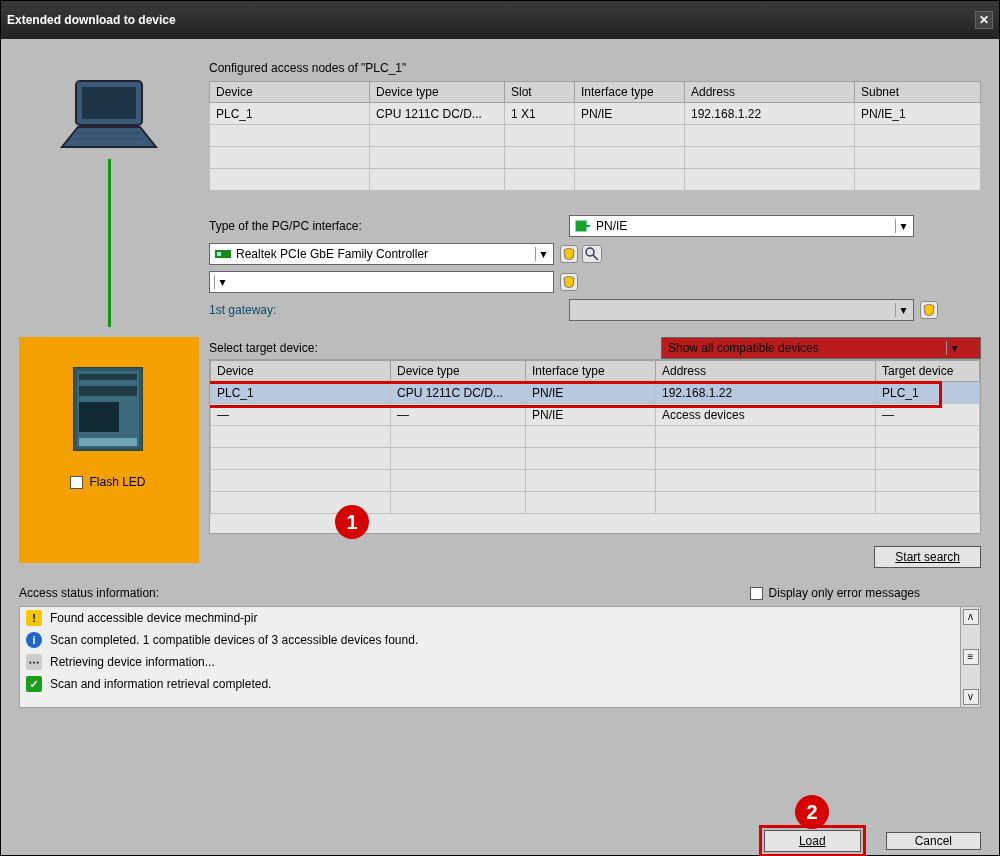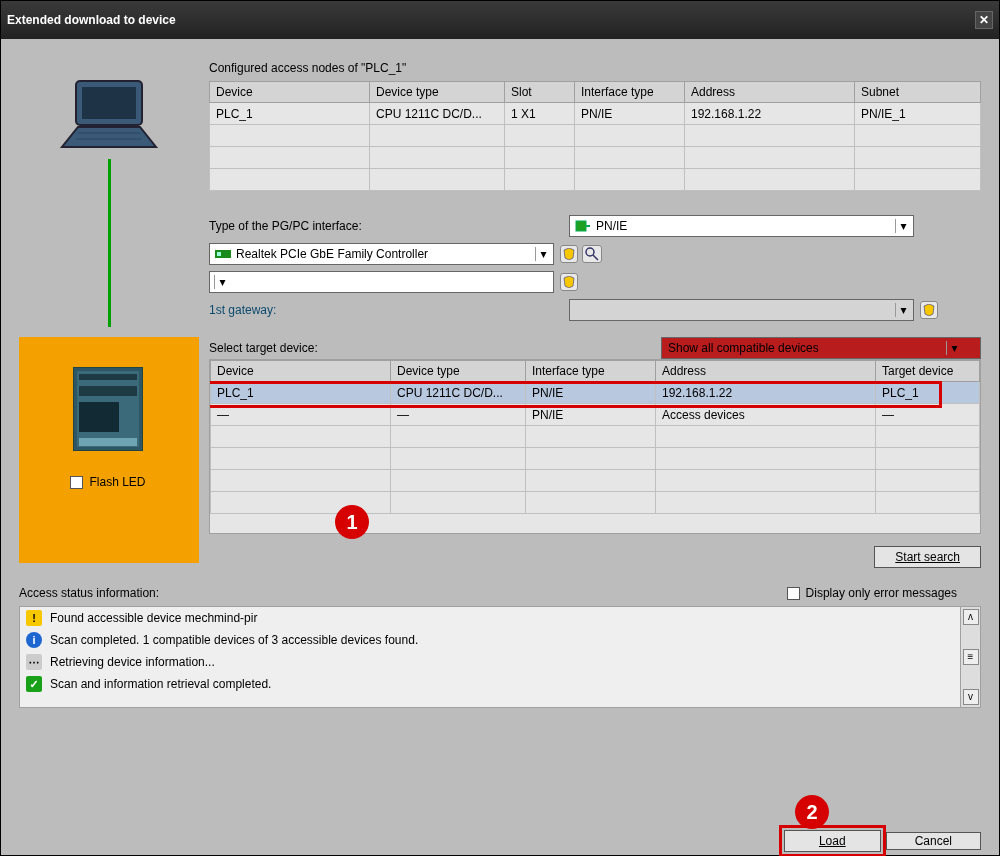--- a/index.html
+++ b/index.html
@@ -53,21 +53,21 @@
   .status-list { border: 1px solid #a0a0a0; background: #efefef; height: 102px; margin-top: 6px; position: relative; display: flex; }
   .status-items { flex: 1; overflow: hidden; }
   .status-item { display: flex; align-items: center; gap: 8px; padding: 3px 6px; }
   .ico { width: 16px; height: 16px; display: inline-flex; align-items: center; justify-content: center; border-radius: 2px; font-size: 11px; font-weight: bold; color: #fff; }
   .ico.warn { background: #f7c700; color: #000; }
   .ico.info { background: #1e66d0; border-radius: 50%; }
   .ico.retr { background: #ccc; color: #000; }
   .ico.ok   { background: #18a018; }
   .scroll-col { width: 20px; background: #ddd; border-left: 1px solid #a0a0a0; display: flex; flex-direction: column; align-items: center; justify-content: space-between; padding: 2px 0; }
   .sbtn { width: 16px; height: 16px; border: 1px solid #888; background: #eee; text-align: center; line-height: 14px; font-size: 10px; }
-  .footer-btns { position: absolute; right: 18px; bottom: 14px; display: flex; gap: 0; align-items: center; }
+  .footer-btns { position: absolute; right: 18px; bottom: 14px; display: flex; gap: 20px; align-items: center; }
   .load-frame { border: 3px solid #d60000; padding: 2px; }
 </style>
 </head>
 <body>
 
 <div class="window">
   <div class="titlebar">
     <span>Extended download to device</span>
     <span class="close-x">✕</span>
   </div>
@@ -303,21 +303,21 @@
           </span>
         </div>
       </div>
     </div>
 
     <div class="callout" style="left:334px; top:466px;">1</div>
 
     <div class="status-section">
       <div class="status-head">
         <span>Access status information:</span>
-        <label style="display:flex;align-items:center;gap:6px;margin-right:24px;">
+        <label style="display:flex;align-items:center;gap:6px;margin-right:61px;">
           <span class="chk"></span>
           <span>Display only error messages</span>
         </label>
       </div>
       <div class="status-list">
         <div class="status-items">
           <div class="status-item">
             <span class="ico warn">!</span>
             <span>Found accessible device mechmind-pir</span>
           </div>

